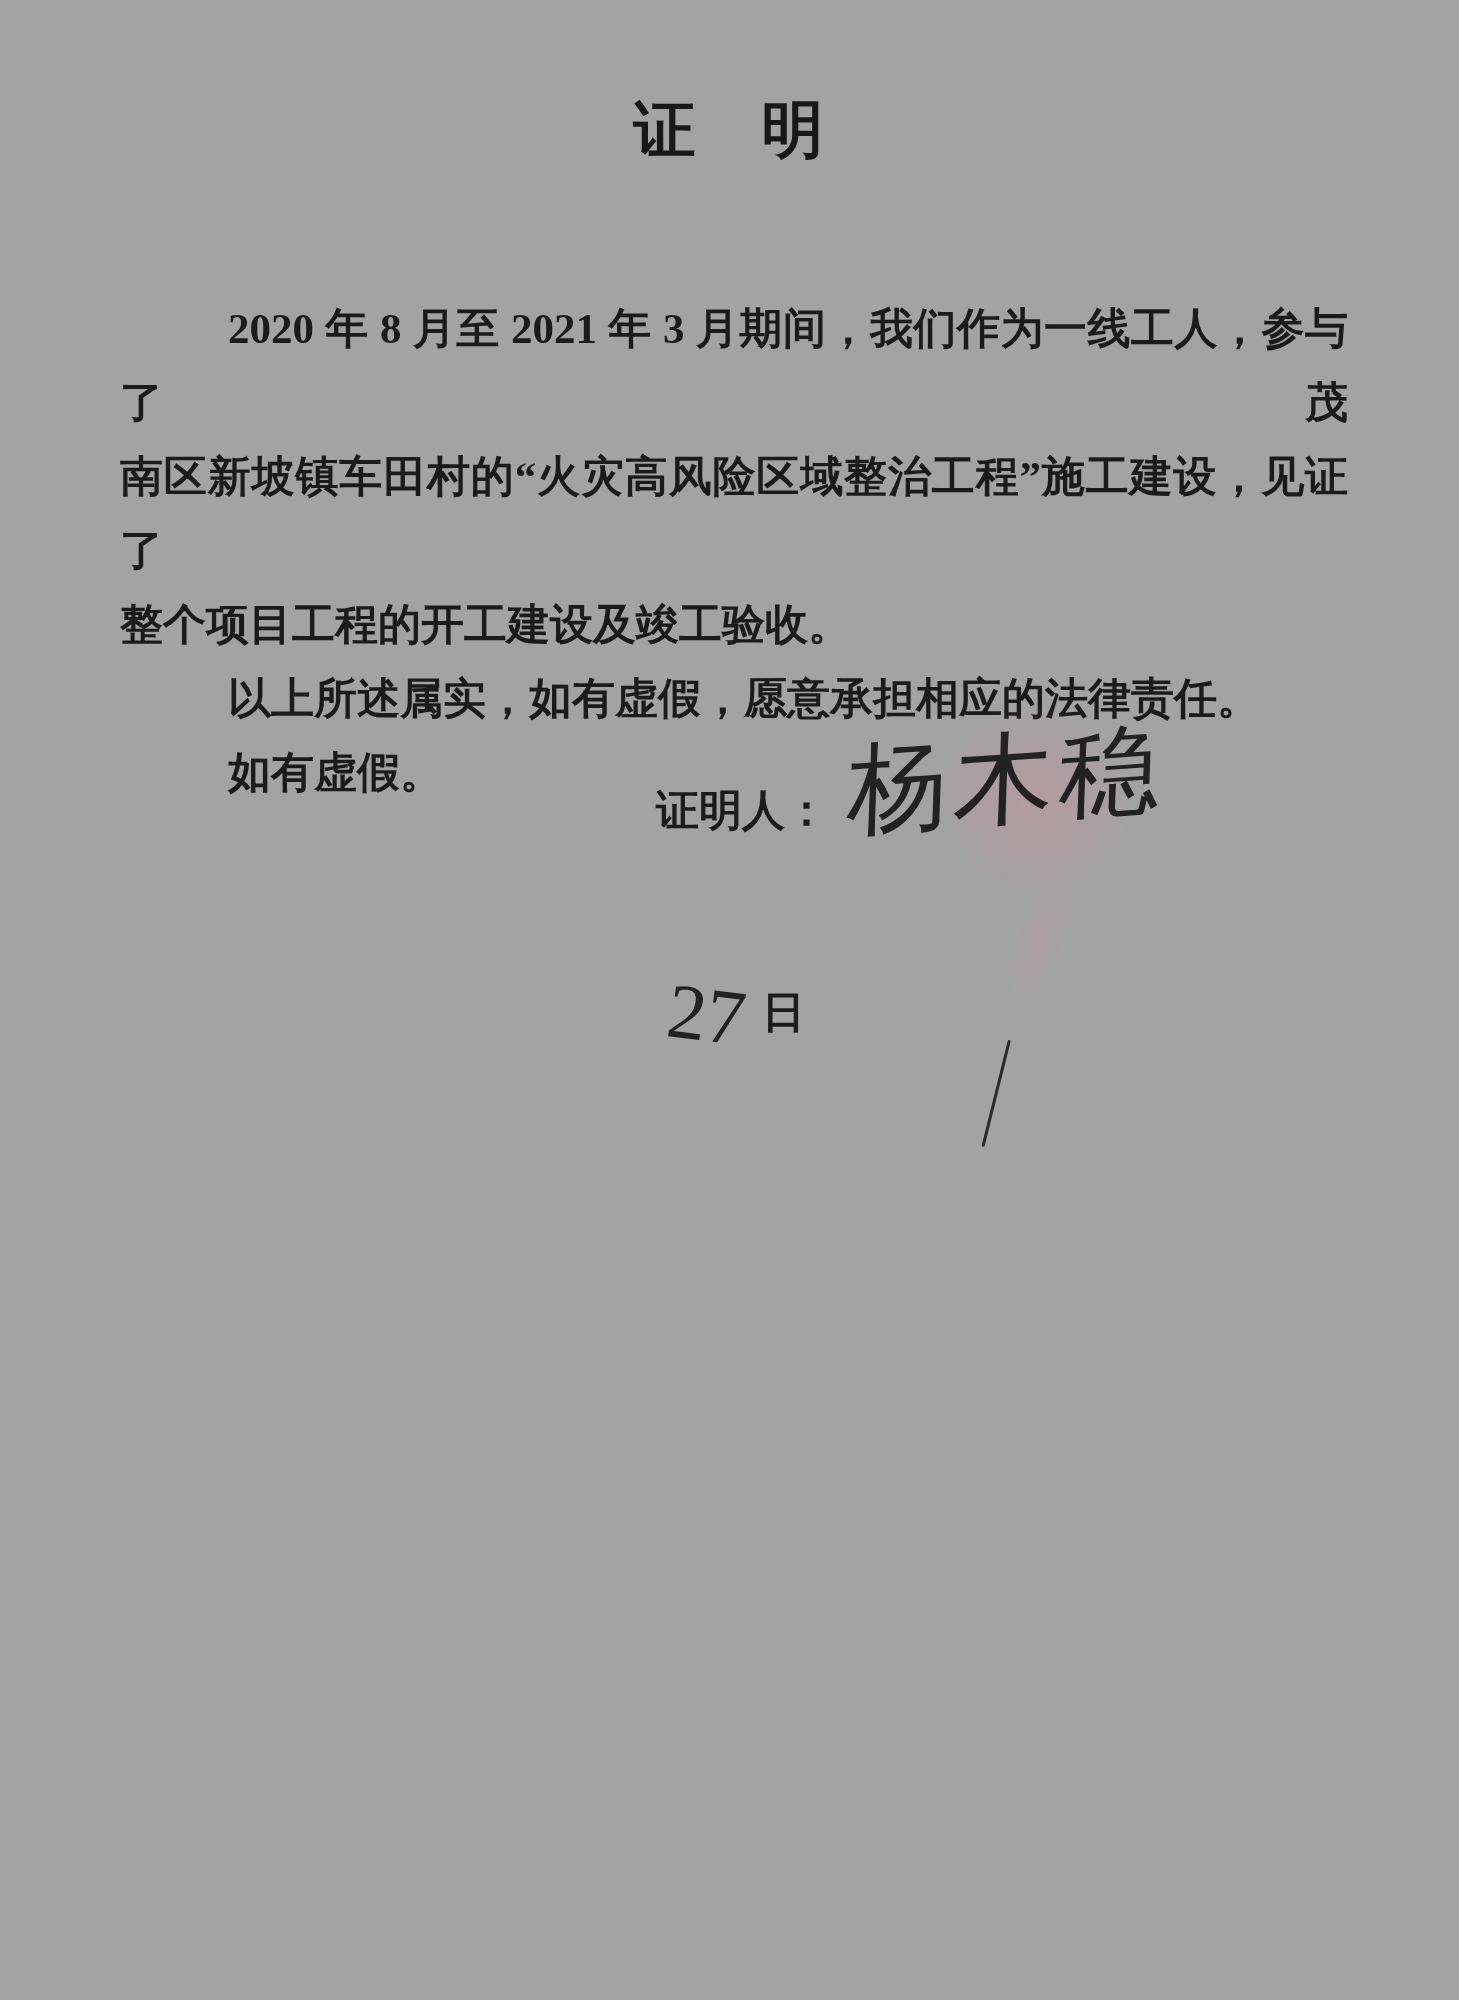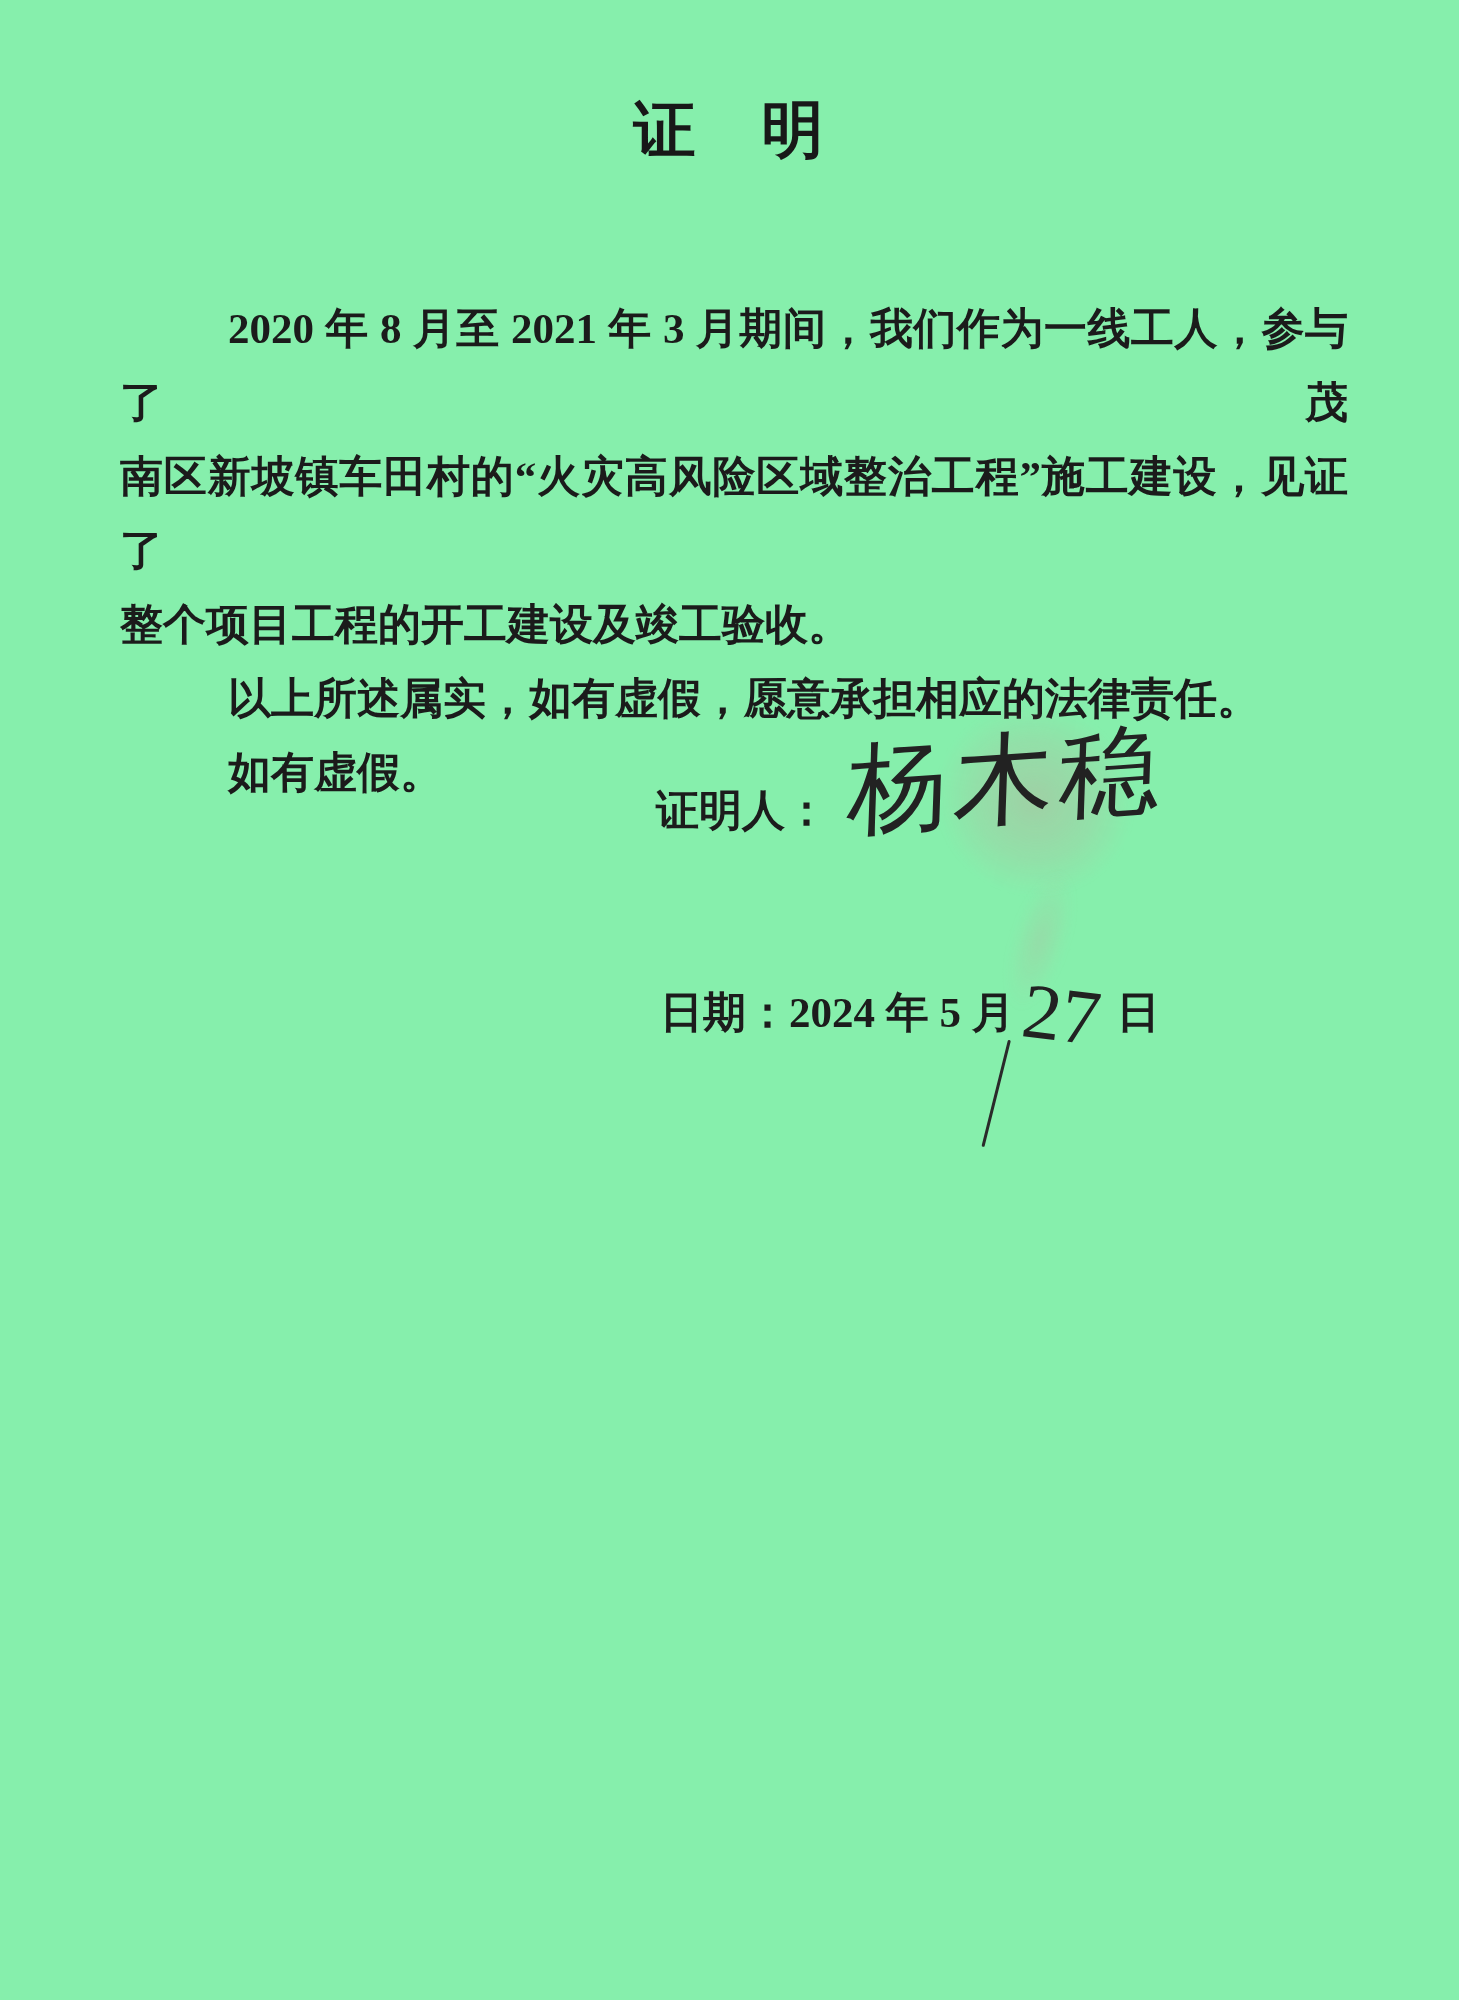--- a/index.html
+++ b/index.html
@@ -1,21 +1,21 @@
 <!DOCTYPE html>
 <html><head>
 <meta charset="utf-8">
 <style>
   html, body { margin: 0; padding: 0; background: #e9e9e9; }
   .page {
     position: relative;
     width: 1459px;
     height: 2000px;
     margin: 0 auto;
-    background: #86efac;
+    background: #a3a3a3;
     font-family: "Liberation Serif", "DejaVu Serif", serif;
     color: #1c1c1c;
     overflow: hidden;
   }
   .doc-title {
     position: absolute;
     top: 88px;
     left: 0;
     width: 100%;
     margin: 0;
@@ -149,20 +149,19 @@
 
   <div class="fingerprint"></div>
   <div class="fingerprint-streak"></div>
 
   <div class="sig-row">
     <span class="sig-label">证明人：</span>
     <span class="sig-script">杨木稳</span>
   </div>
 
   <div class="date-row">
-    <span class="date-label">日期：2024 年 5 月</span>
     <span class="date-day-script">27</span>
     <span class="date-suffix">日</span>
   </div>
 
   <div class="date-day-tail"></div>
 
 </div>
 
 </body></html>

